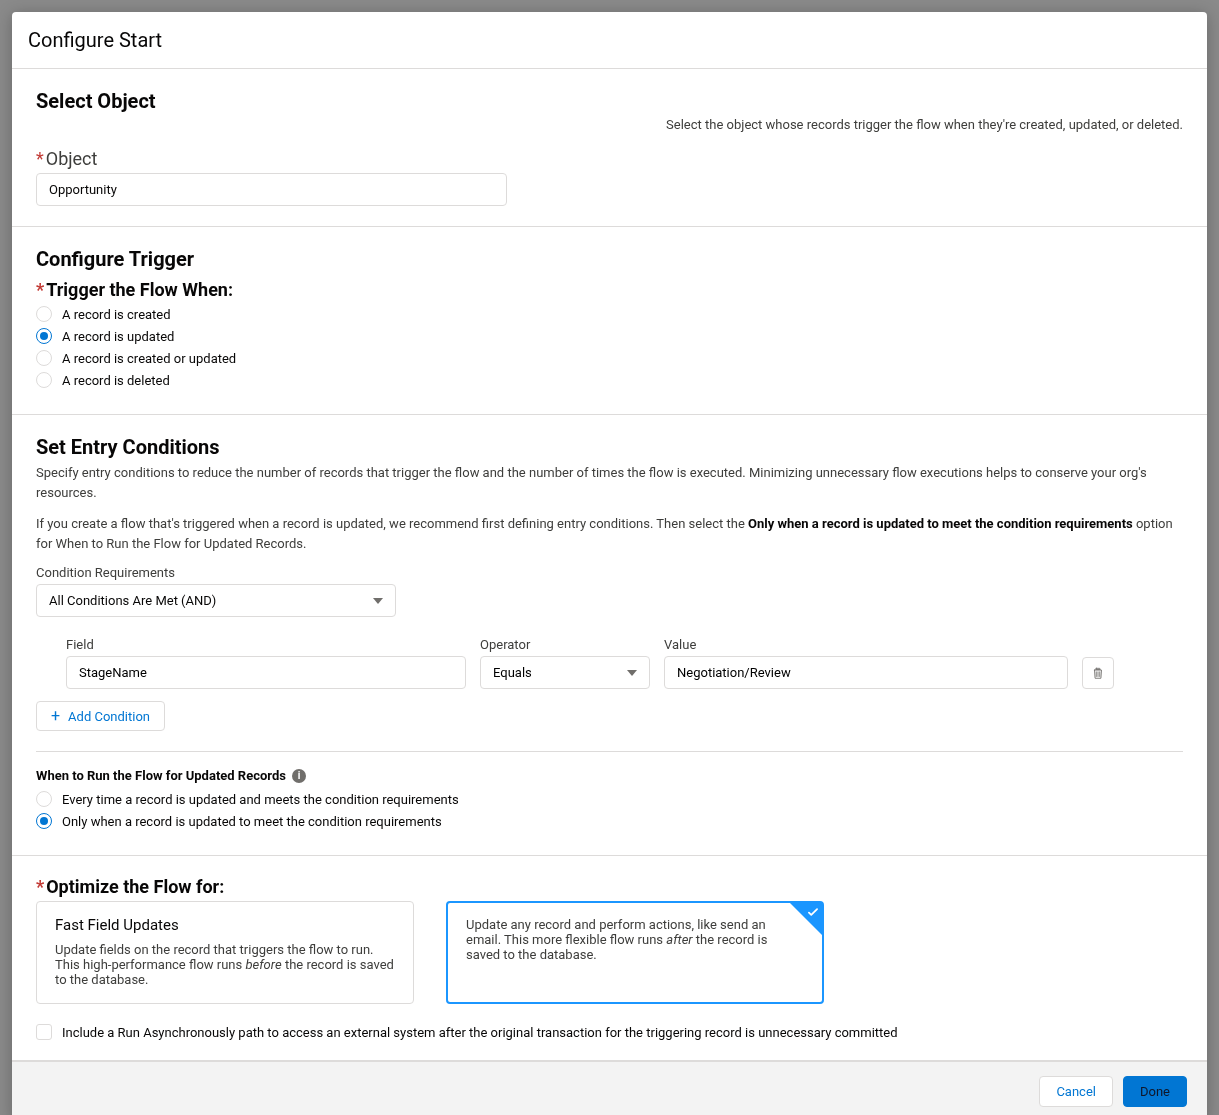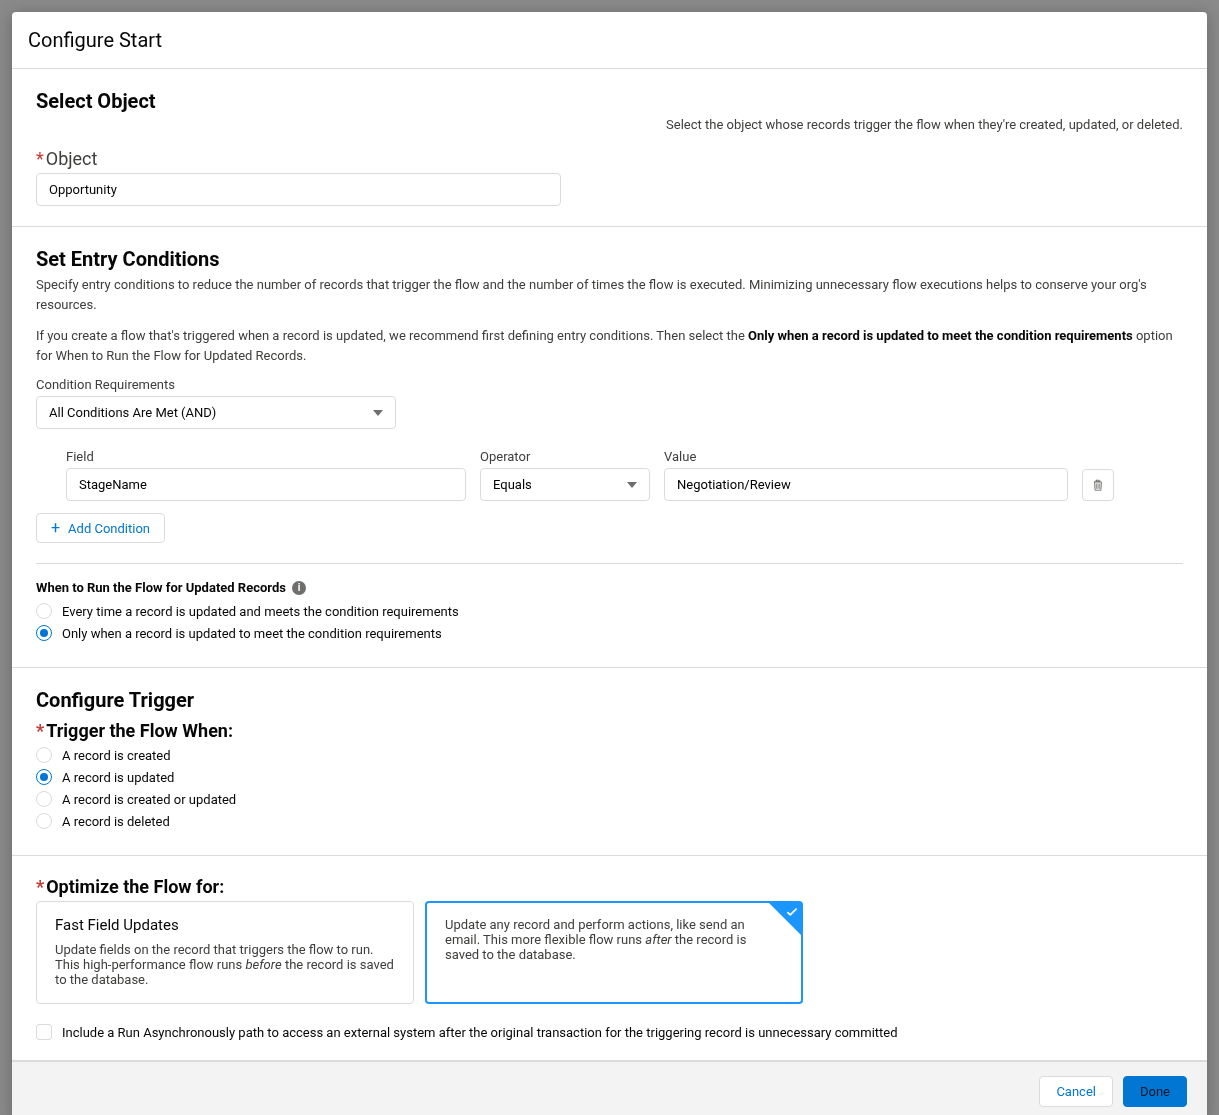--- a/index.html
+++ b/index.html
@@ -8,21 +8,21 @@
   .modal-header { text-align: left; padding: 16px; border-bottom: 1px solid #dddbda; }
   .modal-header h2 { font-size: 20px; font-weight: 400; color: #080707; }
   .section { border-bottom: 1px solid #dddbda; padding: 20px 24px; }
   .section:last-of-type { border-bottom: none; }
   .section h3 { font-size: 20px; font-weight: 700; color: #080707; margin-bottom: 4px; }
   .help { font-size: 13px; color: #3e3e3c; margin-bottom: 16px; text-align: right; }
   .label-required { font-size: 18px; color: #3e3e3c; margin-bottom: 4px; }
   .label-required .star { color: #c23934; margin-right: 2px; }
   .label-required.bold { font-weight: 700; color:#080707;}
   .text-input {
-    width: 525px; max-width: 100%; padding: 8px 12px;
+    width: 471px; max-width: 100%; padding: 8px 12px;
     border: 1px solid #dddbda; border-radius: 4px;
     font-size: 13px; color: #080707; background:#fff;
   }
   .radio-list { margin-top: 6px; }
   .radio { display: flex; align-items: center; gap: 10px; margin-bottom: 6px; font-size: 13px; color:#080707;}
   .radio input { appearance: none; width: 16px; height: 16px; border: 1px solid #dddbda; border-radius: 50%; position: relative; cursor:pointer; background:#fff;}
   .radio input:checked { border-color:#0176d3; }
   .radio input:checked::after { content:""; position:absolute; inset:3px; border-radius:50%; background:#0176d3; }
   .sub-label { font-size: 13px; color:#3e3e3c; margin-bottom:4px;}
   .select {
@@ -38,21 +38,21 @@
   .cond-field { width:400px; padding:8px 12px; border:1px solid #dddbda; border-radius:4px; font-size:13px; background:#fff;}
   .cond-op { width:170px; padding:8px 12px; border:1px solid #dddbda; border-radius:4px; font-size:13px; background:#fff; display:flex; justify-content:space-between; align-items:center;}
   .cond-val { width:404px; padding:8px 12px; border:1px solid #dddbda; border-radius:4px; font-size:13px; background:#fff;}
   .trash-btn { width:32px;height:32px;border:1px solid #dddbda;border-radius:4px;background:#fff;display:flex;align-items:center;justify-content:center;cursor:pointer;}
   .trash-btn svg{width:14px;height:14px;fill:#706e6b;}
   .add-btn { display:inline-flex; align-items:center; gap:8px; padding:6px 14px; border:1px solid #dddbda; border-radius:4px; background:#fff; color:#0176d3; font-size:13px; cursor:pointer;}
   .add-btn .plus{font-size:16px;line-height:1;}
   .hr { border:0;border-top:1px solid #dddbda;margin:20px 0 16px;}
   .when-title{font-size:13px;font-weight:700;color:#080707;display:flex;align-items:center;gap:6px;}
   .info-icon{width:14px;height:14px;border-radius:50%;background:#706e6b;color:#fff;font-size:10px;display:inline-flex;align-items:center;justify-content:center;font-weight:700;}
-  .cards{display:flex;gap:11px;margin-top:2px;}
+  .cards{display:flex;gap:32px;margin-top:2px;}
   .card{width:378px;border:1px solid #dddbda;border-radius:4px;padding:14px 18px 16px;font-size:13px;color:#3e3e3c;cursor:pointer;position:relative;}
   .card h4{font-size:15px;font-weight:400;color:#080707;margin-bottom:8px;}
   .card.selected{border:2px solid #1b96ff;}
   .card .corner{position:absolute;top:0;right:0;width:0;height:0;border-top:32px solid #1b96ff;border-left:32px solid transparent;}
   .card .corner svg{position:absolute;top:-30px;right:2px;width:14px;height:14px;fill:#fff;}
   .card i{font-style:italic;}
   .check-row{display:flex;align-items:center;gap:10px;font-size:13px;color:#080707;margin-top:20px;}
   .check-row input{appearance:none;width:16px;height:16px;border:1px solid #dddbda;border-radius:3px;cursor:pointer;background:#fff;}
   .footer{background:#f3f3f3;padding:14px 20px;display:flex;justify-content:flex-end;gap:10px;border-top:1px solid #dddbda;}
   .btn{padding:7px 16px;border-radius:4px;font-size:13px;cursor:pointer;border:1px solid #dddbda;background:#fff;color:#0176d3;}
@@ -69,20 +69,45 @@
     <h2>Configure Start</h2>
   </div>
 
   <div class="section">
     <h3>Select Object</h3>
     <p class="help">Select the object whose records trigger the flow when they're created, updated, or deleted.</p>
     <div class="label-required">
       <span class="star">*</span><span>Object</span>
     </div>
     <input type="text" class="text-input" value="Opportunity" style="">
+  </div>
+
+  <div class="section">
+    <h3>Configure Trigger</h3>
+    <div class="label-required bold" style="margin-top:8px;">
+      <span class="star">*</span><span>Trigger the Flow When:</span>
+    </div>
+    <div class="radio-list">
+      <label class="radio">
+        <input type="radio" name="trig" style="">
+        <span>A record is created</span>
+      </label>
+      <label class="radio">
+        <input type="radio" name="trig" checked="" style="">
+        <span>A record is updated</span>
+      </label>
+      <label class="radio">
+        <input type="radio" name="trig" style="">
+        <span>A record is created or updated</span>
+      </label>
+      <label class="radio">
+        <input type="radio" name="trig" style="">
+        <span>A record is deleted</span>
+      </label>
+    </div>
   </div>
 
   <div class="section">
     <h3>Set Entry Conditions</h3>
     <p class="body-text">Specify entry conditions to reduce the number of records that trigger the flow and the number of times the flow is executed. Minimizing unnecessary flow executions helps to conserve your org's resources.</p>
     <p class="body-text">
       <span>If you create a flow that's triggered when a record is updated, we recommend first defining entry conditions. Then select the </span><b>Only when a record is updated to meet the condition requirements</b><span> option for When to Run the Flow for Updated Records.</span>
     </p>
     <div class="sub-label">Condition Requirements</div>
     <div class="select">
@@ -130,45 +155,20 @@
         <span>Every time a record is updated and meets the condition requirements</span>
       </label>
       <label class="radio">
         <input type="radio" name="when" checked="" style="">
         <span>Only when a record is updated to meet the condition requirements</span>
       </label>
     </div>
   </div>
 
   <div class="section">
-    <h3>Configure Trigger</h3>
-    <div class="label-required bold" style="margin-top:8px;">
-      <span class="star">*</span><span>Trigger the Flow When:</span>
-    </div>
-    <div class="radio-list">
-      <label class="radio">
-        <input type="radio" name="trig" style="">
-        <span>A record is created</span>
-      </label>
-      <label class="radio">
-        <input type="radio" name="trig" checked="" style="">
-        <span>A record is updated</span>
-      </label>
-      <label class="radio">
-        <input type="radio" name="trig" style="">
-        <span>A record is created or updated</span>
-      </label>
-      <label class="radio">
-        <input type="radio" name="trig" style="">
-        <span>A record is deleted</span>
-      </label>
-    </div>
-  </div>
-
-  <div class="section">
     <div class="label-required bold">
       <span class="star">*</span><span>Optimize the Flow for:</span>
     </div>
     <div class="cards">
       <div class="card">
         <h4>Fast Field Updates</h4>
         <p>
           <span>Update fields on the record that triggers the flow to run. This high-performance flow runs </span><i>before</i><span> the record is saved to the database.</span>
         </p>
       </div>

